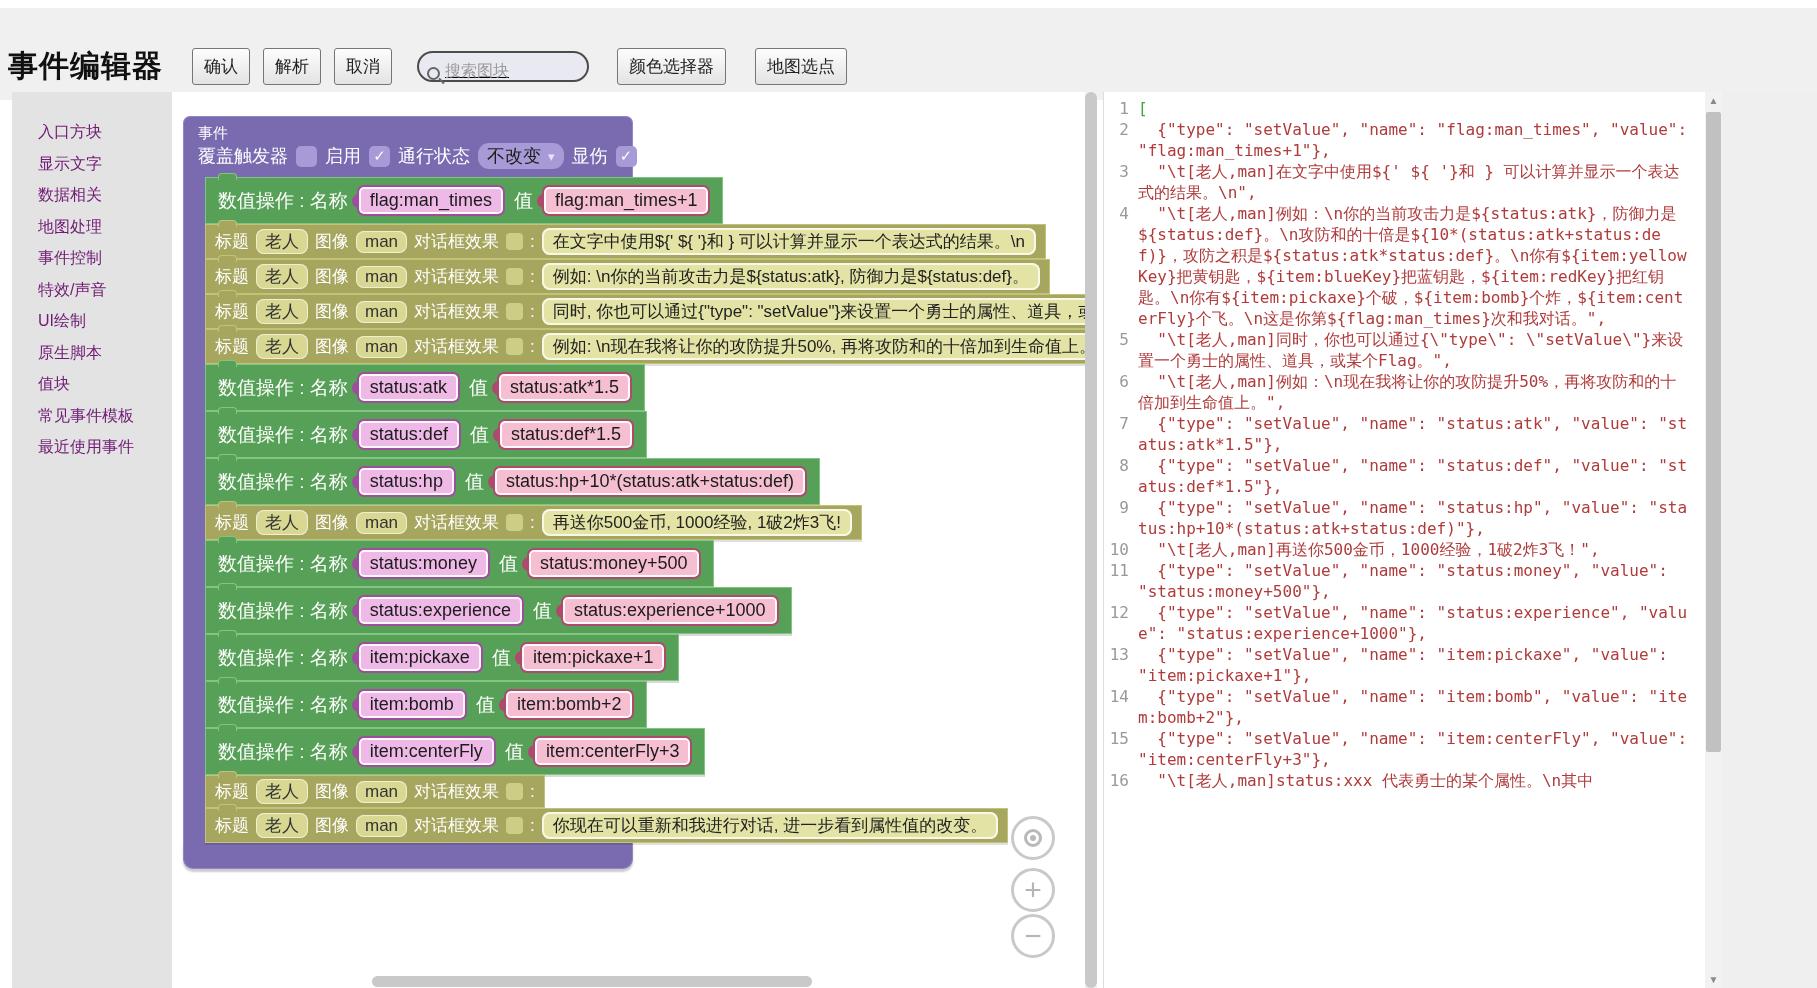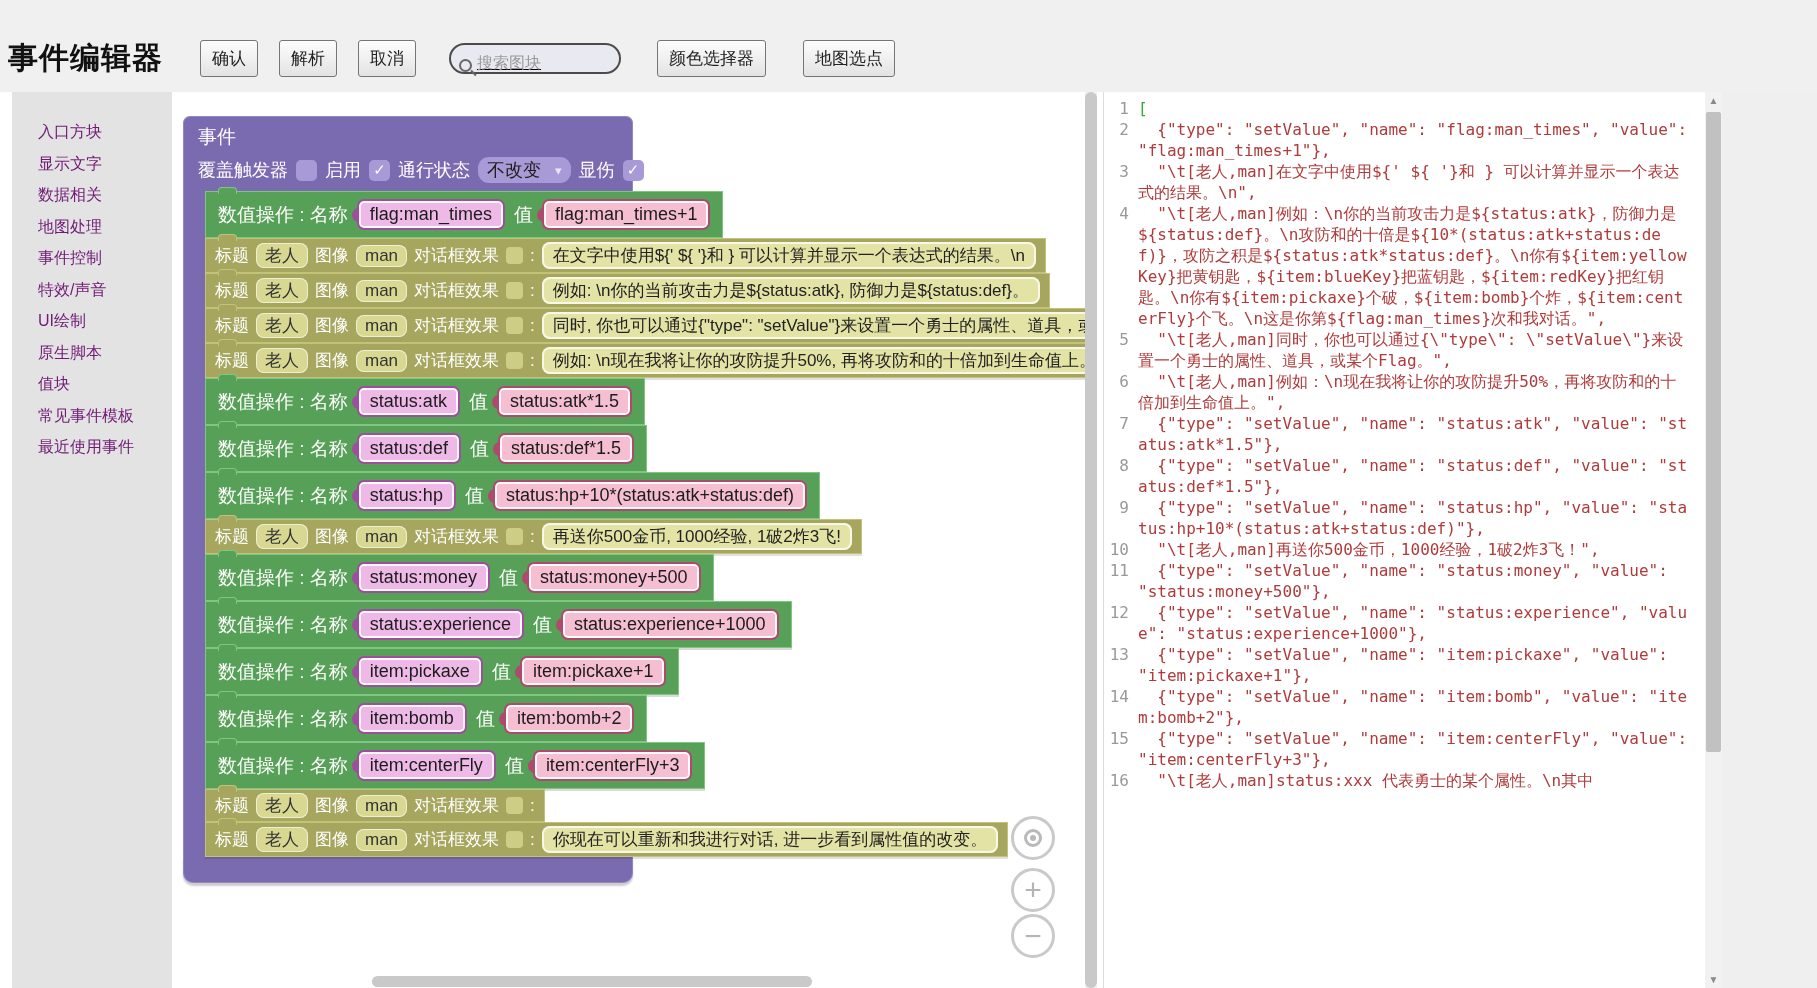--- a/index.html
+++ b/index.html
@@ -1,22 +1,22 @@
 <!DOCTYPE html>
 <html><head>
 <meta charset="utf-8">
 <style>
   * { margin:0; padding:0; box-sizing:border-box; }
   html,body { width:1817px; height:988px; overflow:hidden; background:#fff;
     font-family:"Liberation Sans", sans-serif; }
   .page { position:relative; width:1817px; height:988px; overflow:hidden; background:#fff; }
 
   
-  .header { position:absolute; left:0; top:0; width:1817px; height:92px;
-    background:#f0f0f0; display:flex; align-items:center; padding:24px 0 0 8px;gap:8px; }
+  .header { position:absolute; left:0; top:8px; width:1817px; height:92px;
+    background:#f0f0f0; display:flex; align-items:center; padding:24px 0 0 8px; }
   .app-title { font-size:30px; font-weight:bold; color:#111; width:160px; letter-spacing:1px; }
   .hbtn { margin-right:13px; padding:6px 11px; font-size:17px; color:#222;
     background:linear-gradient(#fdfdfd,#e3e3e3); border:1px solid #767676; border-radius:3px;
     cursor:pointer; white-space:nowrap; }
   .btn-confirm { margin-left:24px; }
   .searchbox { margin-left:12px; margin-right:28px; width:172px; height:31px;
     background:#e9e9f2; border:2px solid #4b4b4b; border-radius:17px;
     display:flex; align-items:flex-end; padding:0 10px 0 8px;text-decoration:underline; }
   .mag { position:relative; width:13px; height:13px; border:2px solid #666;
     border-radius:50%; flex:none; margin-right:5px; }
@@ -31,26 +31,26 @@
     background:#e3e3e3; padding:24px 0 0 26px; }
   .side-item { font-size:16px; color:#701a75; line-height:31.5px; cursor:pointer; white-space:nowrap; }
 
   
   .canvas { position:absolute; left:172px; top:92px; width:925px; height:896px;
     background:#fff; overflow:hidden; }
   .workspace { position:absolute; left:11px; top:24px; }
 
   .event-head { width:450px; background:#7a6bb0; border:1px solid #9486c2; border-bottom:none;
     border-radius:7px 7px 0 0; padding:7px 0 8px 14px; color:#fff; }
-  .event-title { font-size:19px; margin-bottom:7px; }
+  .event-title { font-size:15px; }
   .event-settings { display:flex; align-items:center; font-size:18px; gap:8px; white-space:nowrap; }
   .pcheck { width:21px; height:21px; background:#a89ad6; border-radius:5px; display:inline-flex;
     align-items:center; justify-content:center; font-size:15px; color:#fff; cursor:pointer; flex:none; }
   .pselect { background:#a89ad6; border-radius:11px; padding:1px 9px; color:#1d1d1d;
-    display:inline-flex; align-items:center; gap:14px; cursor:pointer; }
+    display:inline-flex; align-items:center; gap:7px; cursor:pointer; }
   .pselect .caret { color:#eae4f8; font-size:13px; }
 
   .event-body { position:relative; padding-left:22px; }
   .event-spine { position:absolute; left:0; top:0; bottom:0; width:22px; background:#7a6bb0;
     border-left:1px solid #9486c2; }
 
   .block { position:relative; display:inline-flex; align-items:center; white-space:nowrap;
     vertical-align:top; }
   .block { display:flex; width:max-content; }
   .block.green { background:#57a057; border:1px solid #82c482; padding:7px 12px; gap:9px;

